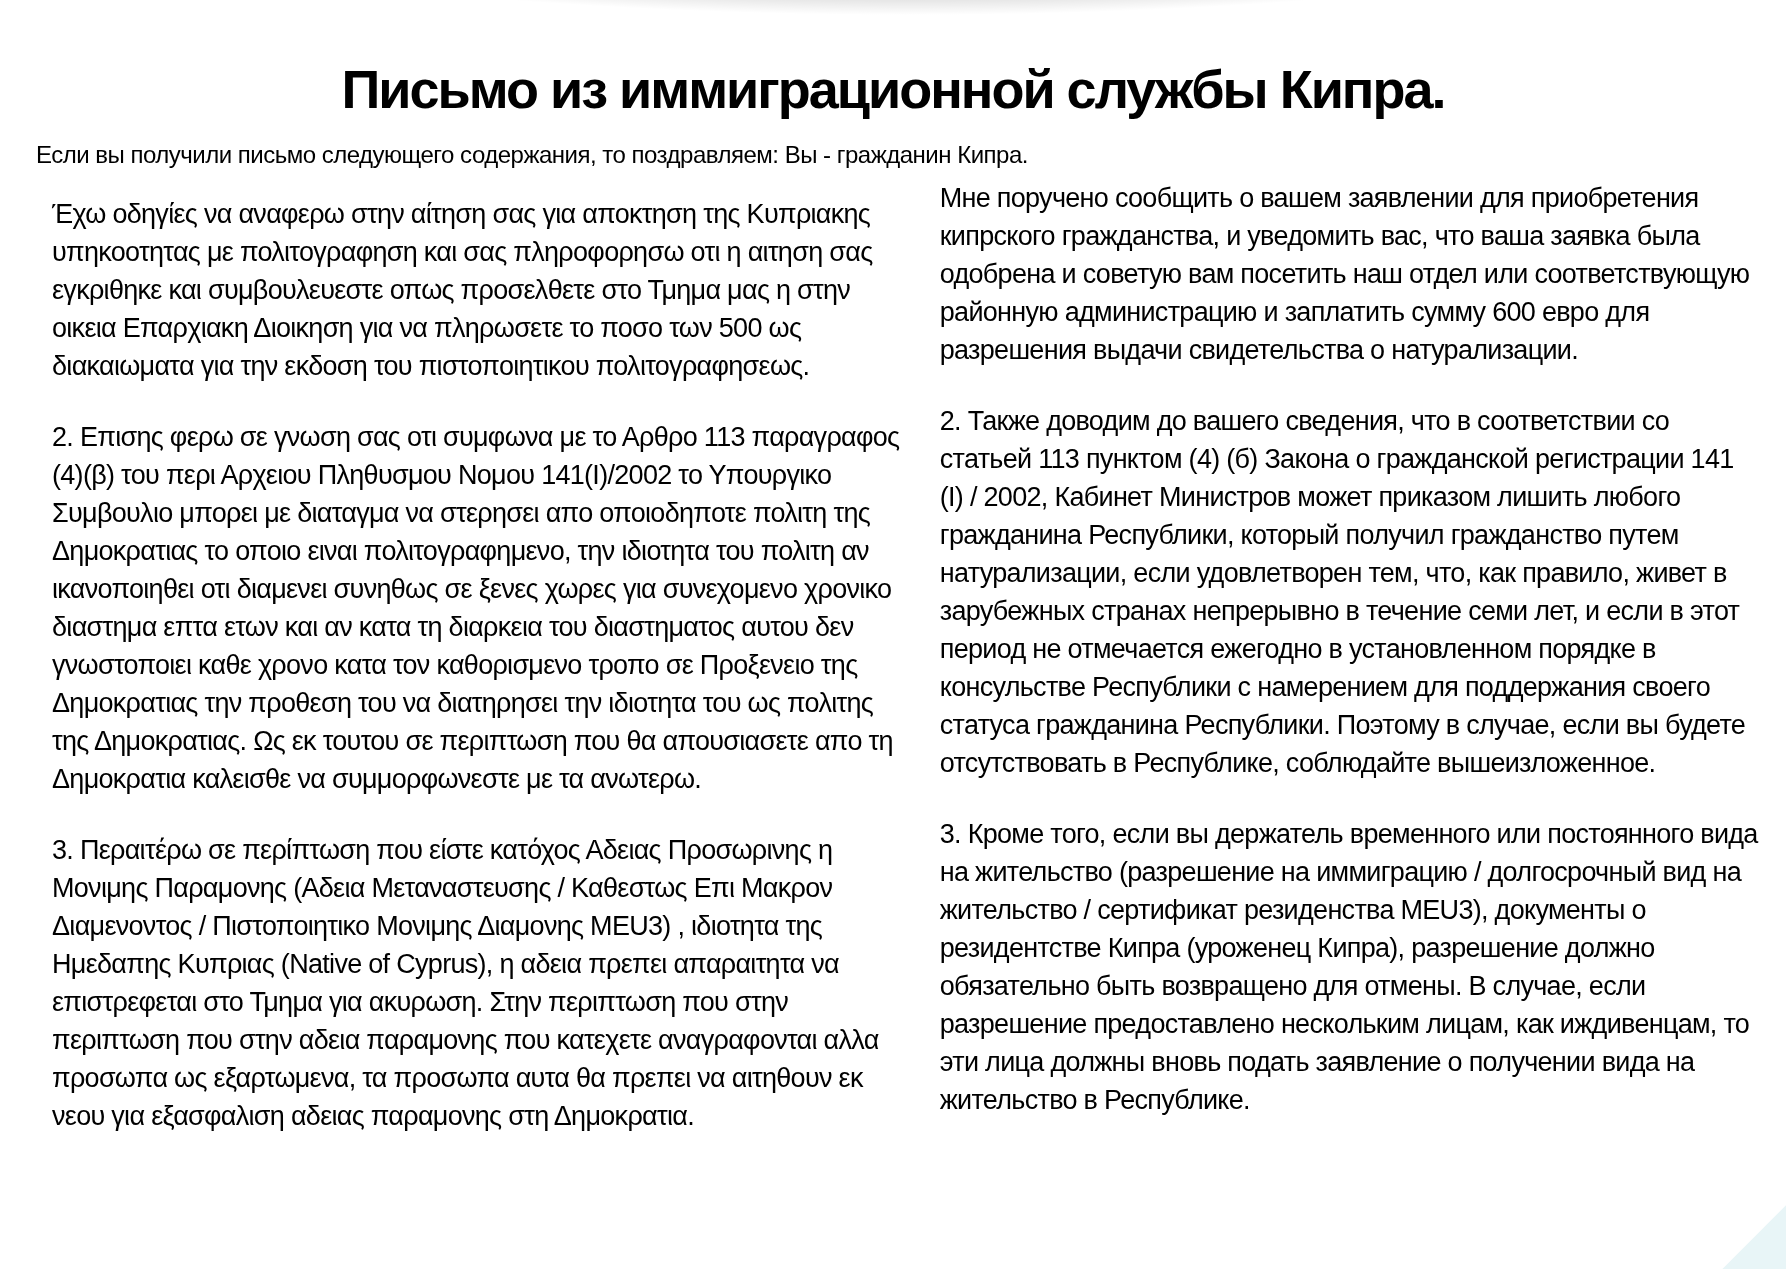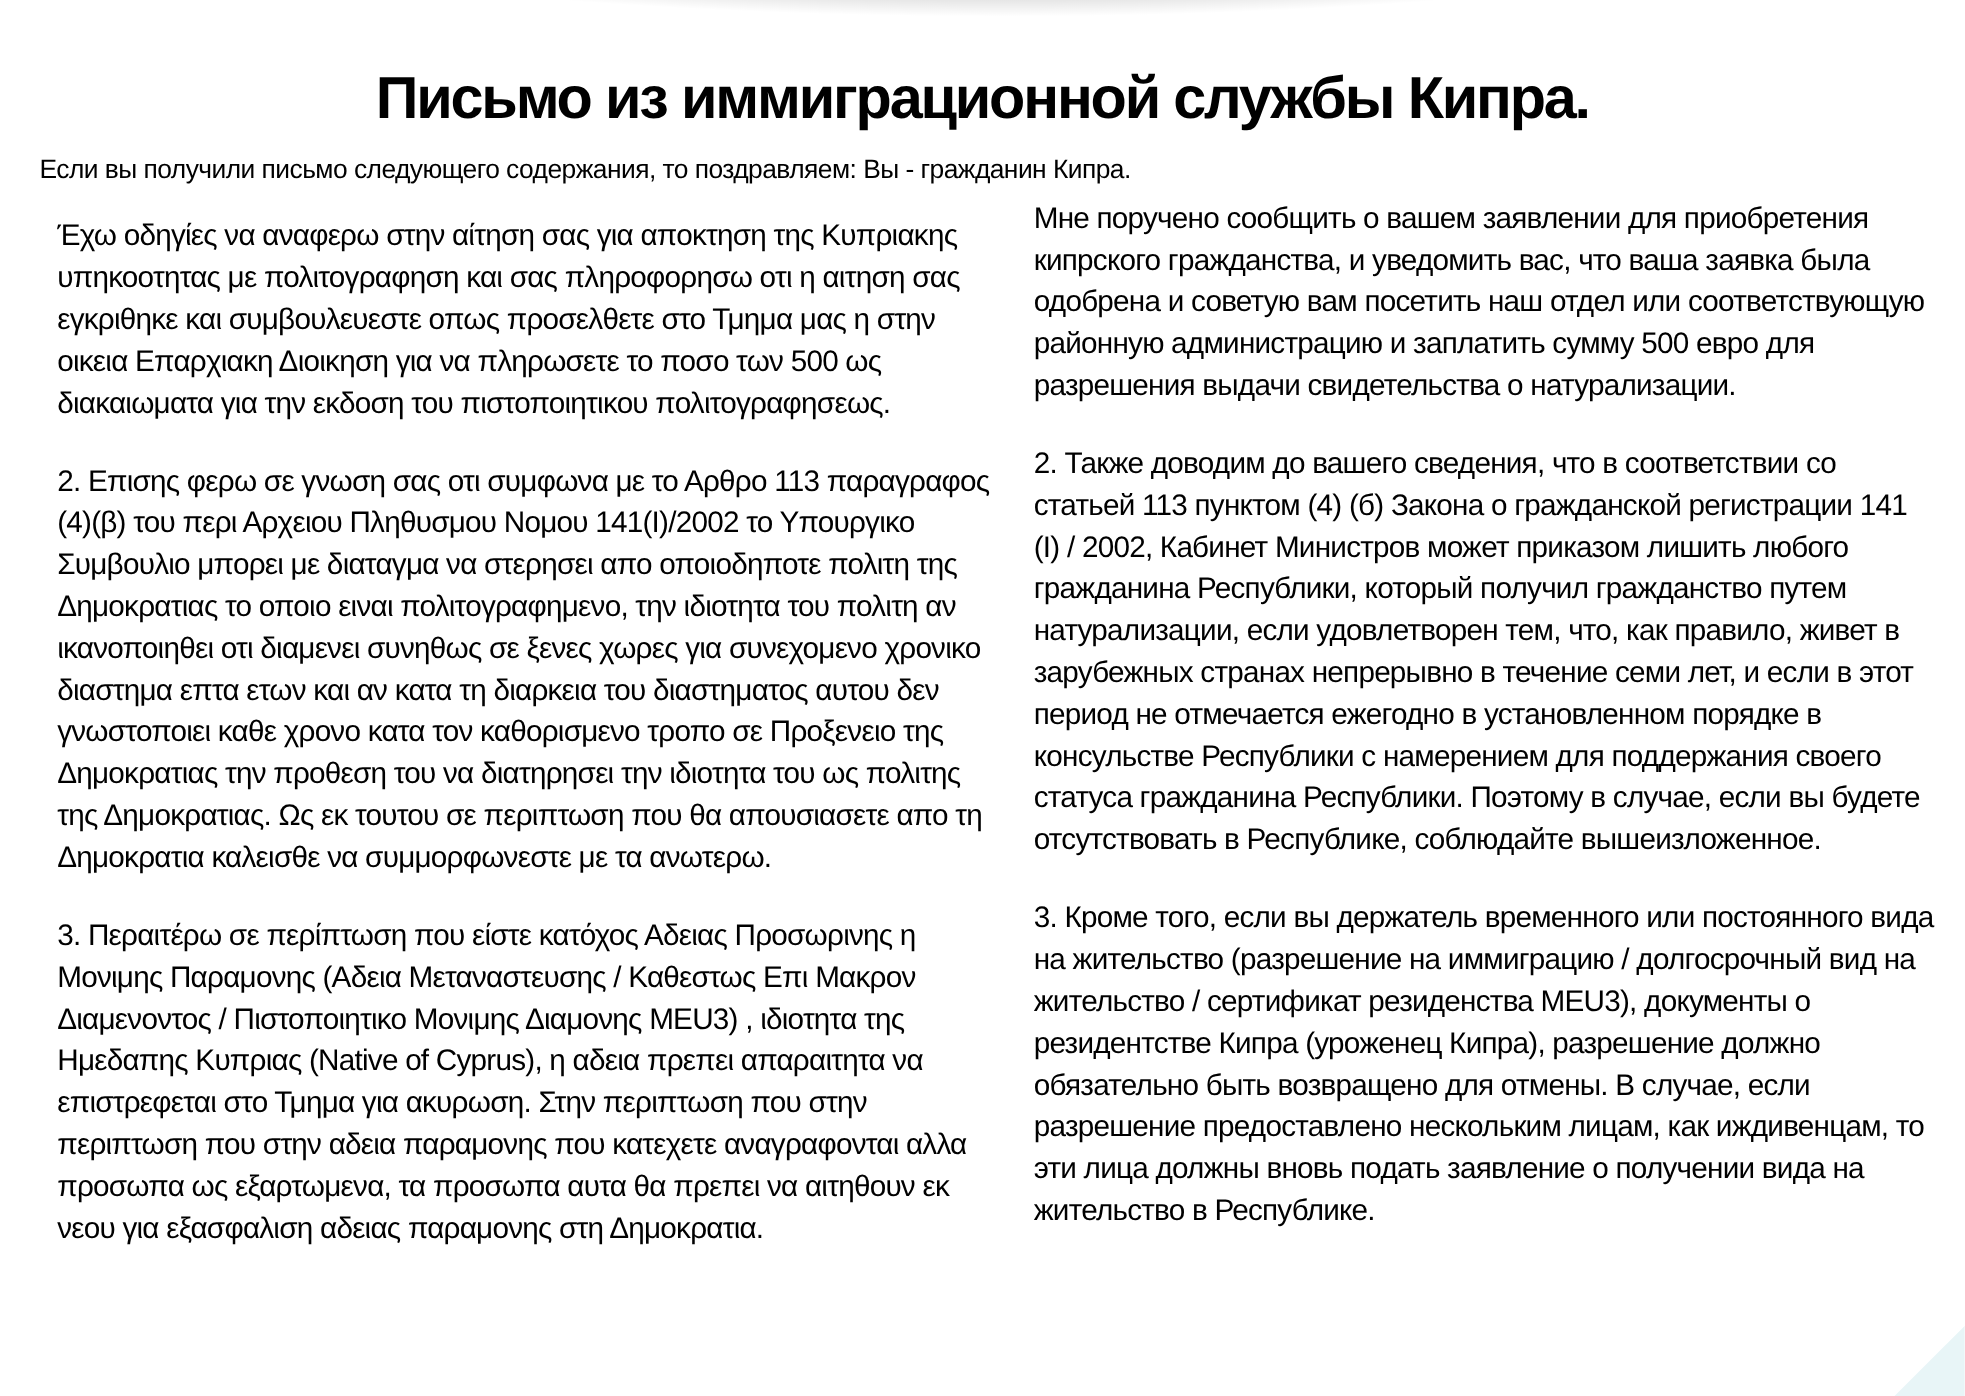--- a/index.html
+++ b/index.html
@@ -85,20 +85,20 @@
 
 <div class="columns">
 
   <div class="col col-greek" lang="el">
     <p>Έχω οδηγίες να αναφερω στην αίτηση σας για αποκτηση της Κυπριακης υπηκοοτητας με πολιτογραφηση και σας πληροφορησω οτι η αιτηση σας εγκριθηκε και συμβουλευεστε οπως προσελθετε στο Τμημα μας η στην οικεια Επαρχιακη Διοικηση για να πληρωσετε το ποσο των 500 ως διακαιωματα για την εκδοση του πιστοποιητικου πολιτογραφησεως.</p>
     <p>2. Επισης φερω σε γνωση σας οτι συμφωνα με το Αρθρο 113 παραγραφος (4)(β) του περι Αρχειου Πληθυσμου Νομου 141(I)/2002 το Υπουργικο Συμβουλιο μπορει με διαταγμα να στερησει απο οποιοδηποτε πολιτη της Δημοκρατιας το οποιο ειναι πολιτογραφημενο, την ιδιοτητα του πολιτη αν ικανοποιηθει οτι διαμενει συνηθως σε ξενες χωρες για συνεχομενο χρονικο διαστημα επτα ετων και αν κατα τη διαρκεια του διαστηματος αυτου δεν γνωστοποιει καθε χρονο κατα τον καθορισμενο τροπο σε Προξενειο της Δημοκρατιας την προθεση του να διατηρησει την ιδιοτητα του ως πολιτης της Δημοκρατιας. Ως εκ τουτου σε περιπτωση που θα απουσιασετε απο τη Δημοκρατια καλεισθε να συμμορφωνεστε με τα ανωτερω.</p>
     <p>3. Περαιτέρω σε περίπτωση που είστε κατόχος Αδειας Προσωρινης η Μονιμης Παραμονης (Αδεια Μεταναστευσης / Καθεστως Επι Μακρον Διαμενοντος / Πιστοποιητικο Μονιμης Διαμονης MEU3) , ιδιοτητα της Ημεδαπης Κυπριας (Native of Cyprus), η αδεια πρεπει απαραιτητα να επιστρεφεται στο Τμημα για ακυρωση. Στην περιπτωση που στην περιπτωση που στην αδεια παραμονης που κατεχετε αναγραφονται αλλα προσωπα ως εξαρτωμενα, τα προσωπα αυτα θα πρεπει να αιτηθουν εκ νεου για εξασφαλιση αδειας παραμονης στη Δημοκρατια.</p>
   </div>
 
   <div class="col col-russian" lang="ru">
-    <p>Мне поручено сообщить о вашем заявлении для приобретения кипрского гражданства, и уведомить вас, что ваша заявка была одобрена и советую вам посетить наш отдел или соответствующую районную администрацию и заплатить сумму 500 евро для разрешения выдачи свидетельства о натурализации.</p>
+    <p>Мне поручено сообщить о вашем заявлении для приобретения кипрского гражданства, и уведомить вас, что ваша заявка была одобрена и советую вам посетить наш отдел или соответствующую районную администрацию и заплатить сумму 600 евро для разрешения выдачи свидетельства о натурализации.</p>
     <p>2. Также доводим до вашего сведения, что в соответствии со статьей 113 пунктом (4) (б) Закона о гражданской регистрации 141 (I) / 2002, Кабинет Министров может приказом лишить любого гражданина Республики, который получил гражданство путем натурализации, если удовлетворен тем, что, как правило, живет в зарубежных странах непрерывно в течение семи лет, и если в этот период не отмечается ежегодно в установленном порядке в консульстве Республики с намерением для поддержания своего статуса гражданина Республики. Поэтому в случае, если вы будете отсутствовать в Республике, соблюдайте вышеизложенное.</p>
     <p>3. Кроме того, если вы держатель временного или постоянного вида на жительство (разрешение на иммиграцию / долгосрочный вид на жительство / сертификат резиденства MEU3), документы о резидентстве Кипра (уроженец Кипра), разрешение должно обязательно быть возвращено для отмены. В случае, если разрешение предоставлено нескольким лицам, как иждивенцам, то эти лица должны вновь подать заявление о получении вида на жительство в Республике.</p>
   </div>
 
 </div>
 
 <div class="corner-artifact"></div>
 
 </body></html>

